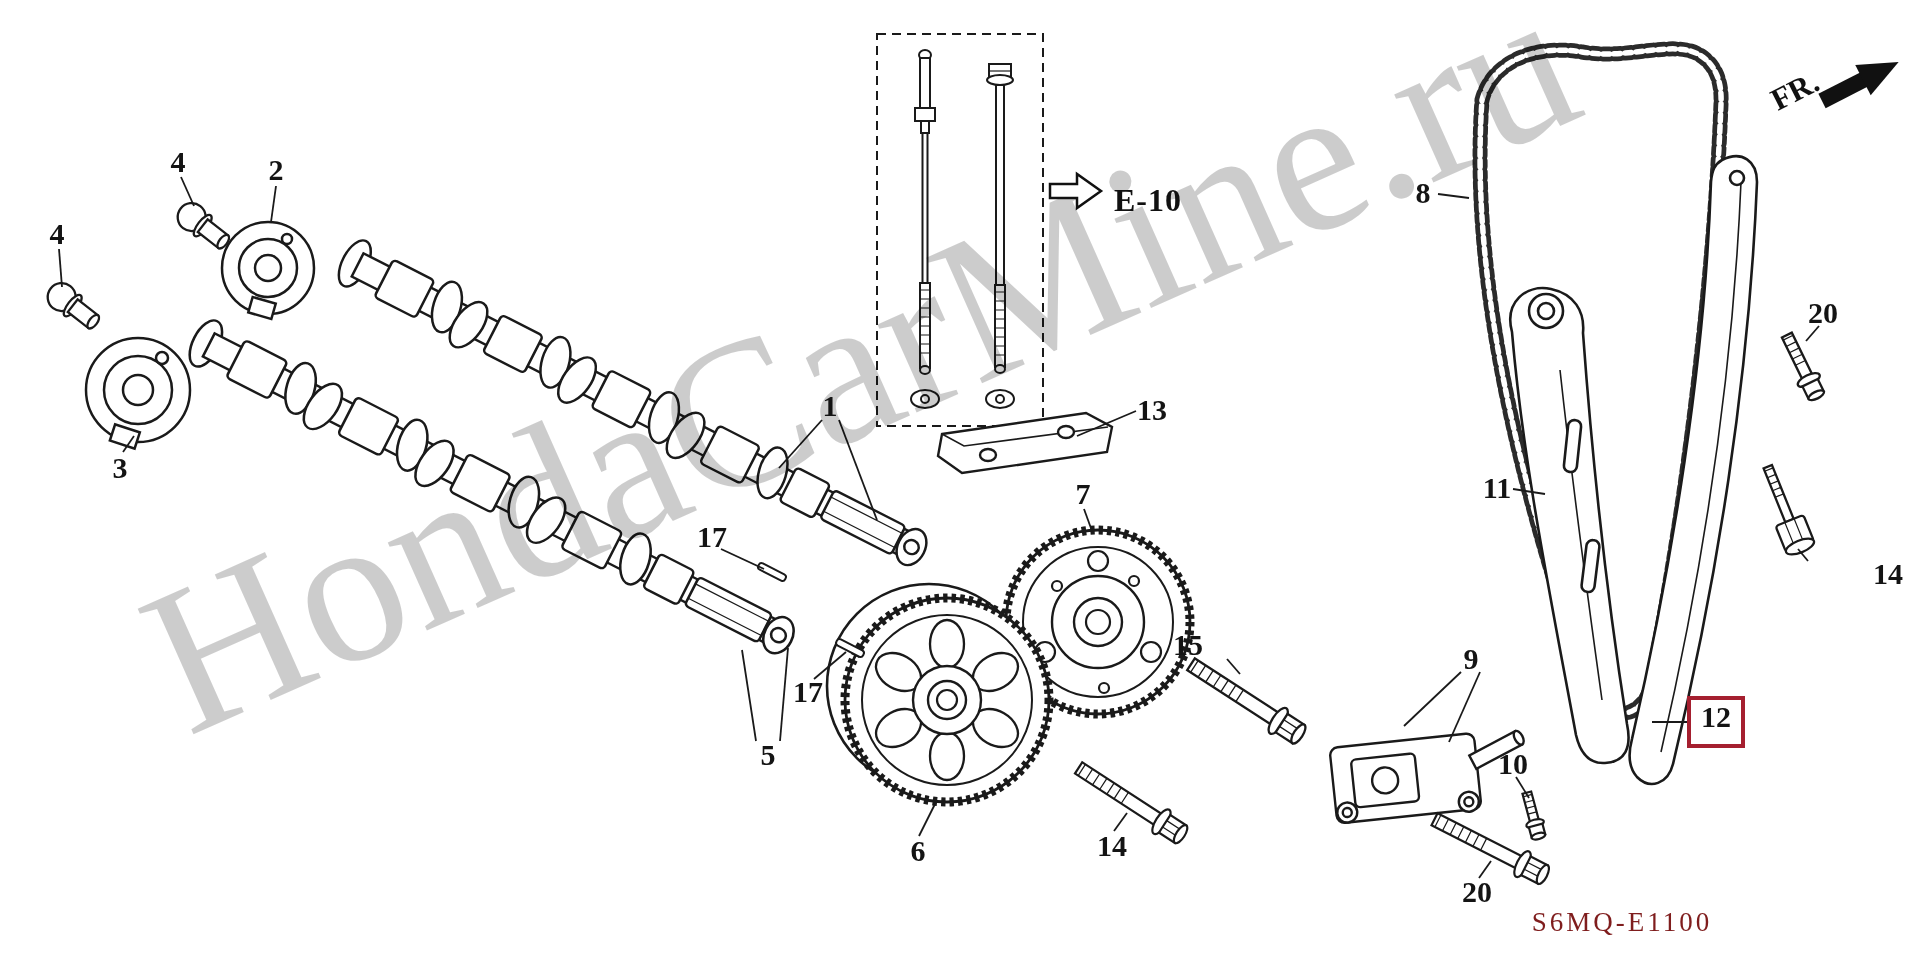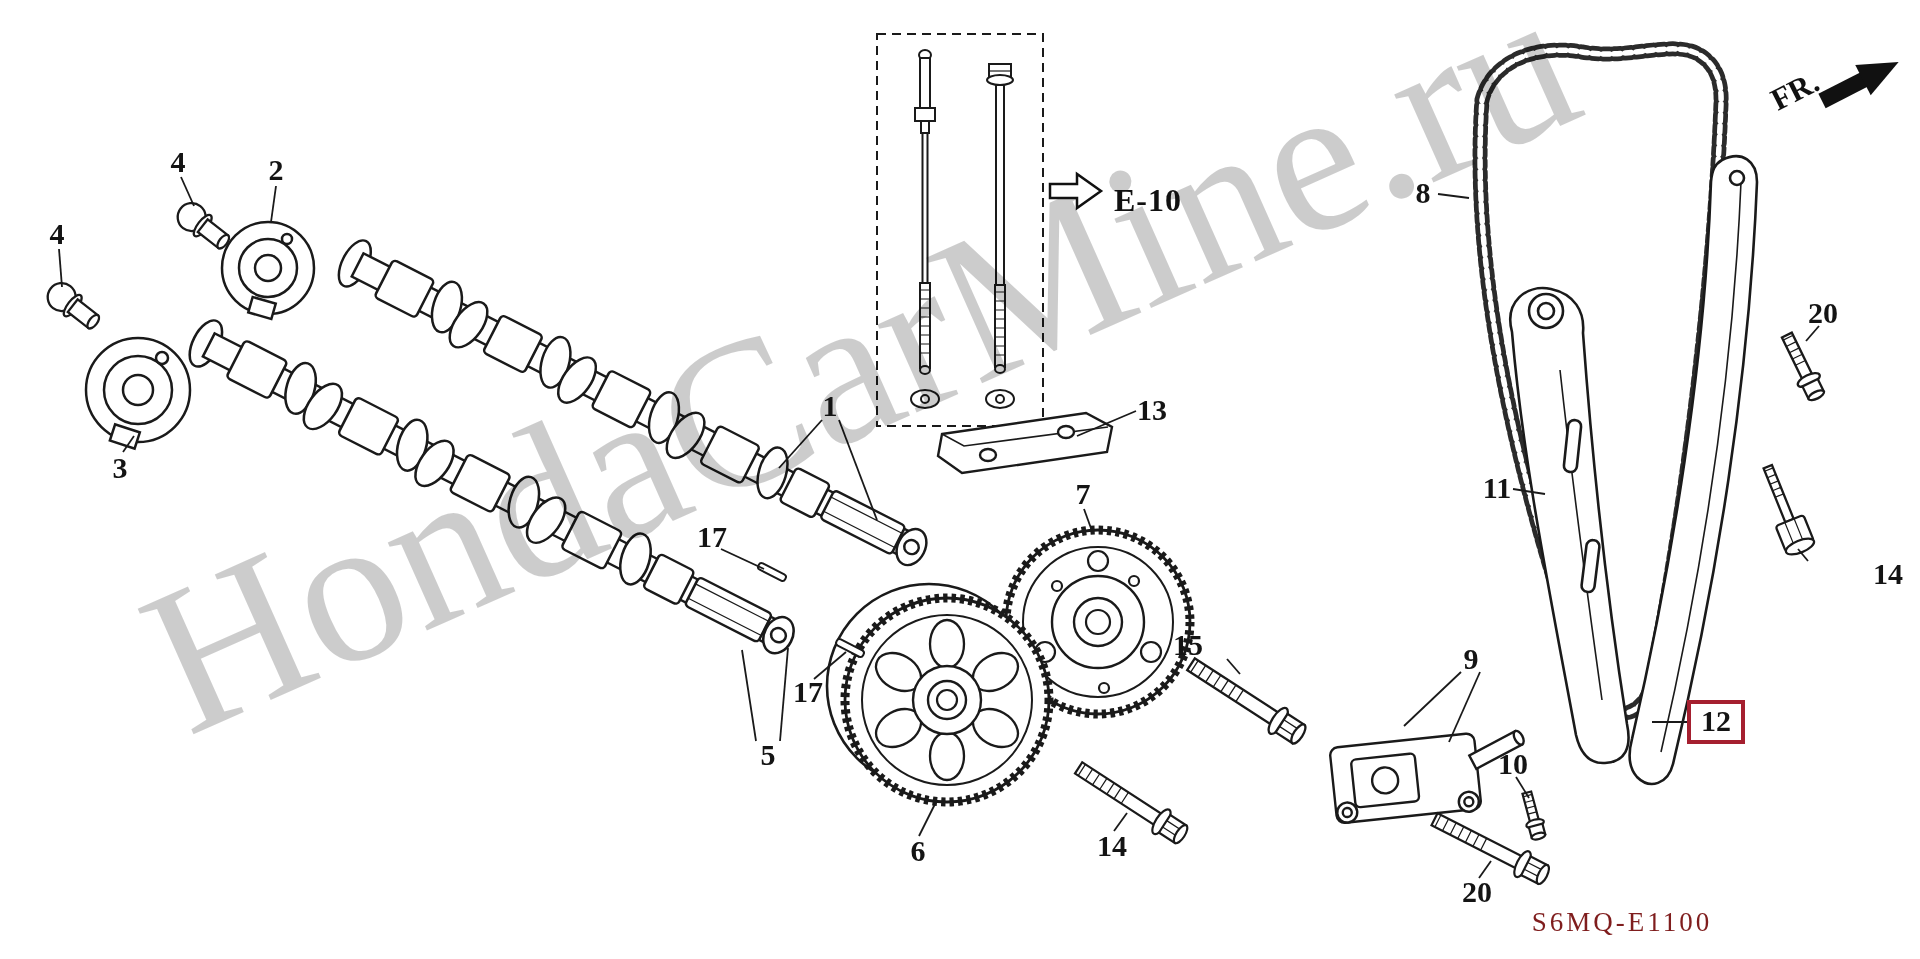--- a/index.html
+++ b/index.html
@@ -11,21 +11,21 @@
     text-align:center; white-space:nowrap; pointer-events:none;
     font-family:"Liberation Serif", serif; font-size:210px; font-weight:400;
     color:rgba(0,0,0,0.20); transform:rotate(-24deg);
   }
   .plabel {
     position:absolute; z-index:4; transform:translate(-50%,-50%);
     font-weight:bold; font-size:30px; color:#141414; line-height:1; cursor:pointer;
   }
   .highlight-box {
     position:absolute; z-index:4; transform:translate(-50%,-50%);
-    border:4px solid #a51f2f; padding:2px 10px 4px 10px; cursor:pointer;
+    border:4px solid #a51f2f; padding:2px 10px 12px 10px; cursor:pointer;
   }
   .plabel-inner { font-weight:bold; font-size:30px; color:#141414; line-height:1; }
   .eref {
     position:absolute; left:1048px; top:163px; z-index:4;
     display:flex; align-items:center; gap:10px; cursor:pointer;
   }
   .eref .etext { font-weight:bold; font-size:32px; color:#111; letter-spacing:1px;margin-top:19px; }
   .fr-label {
     position:absolute; left:1795px; top:91px; z-index:4;
     transform:translate(-50%,-50%) rotate(-27deg);

